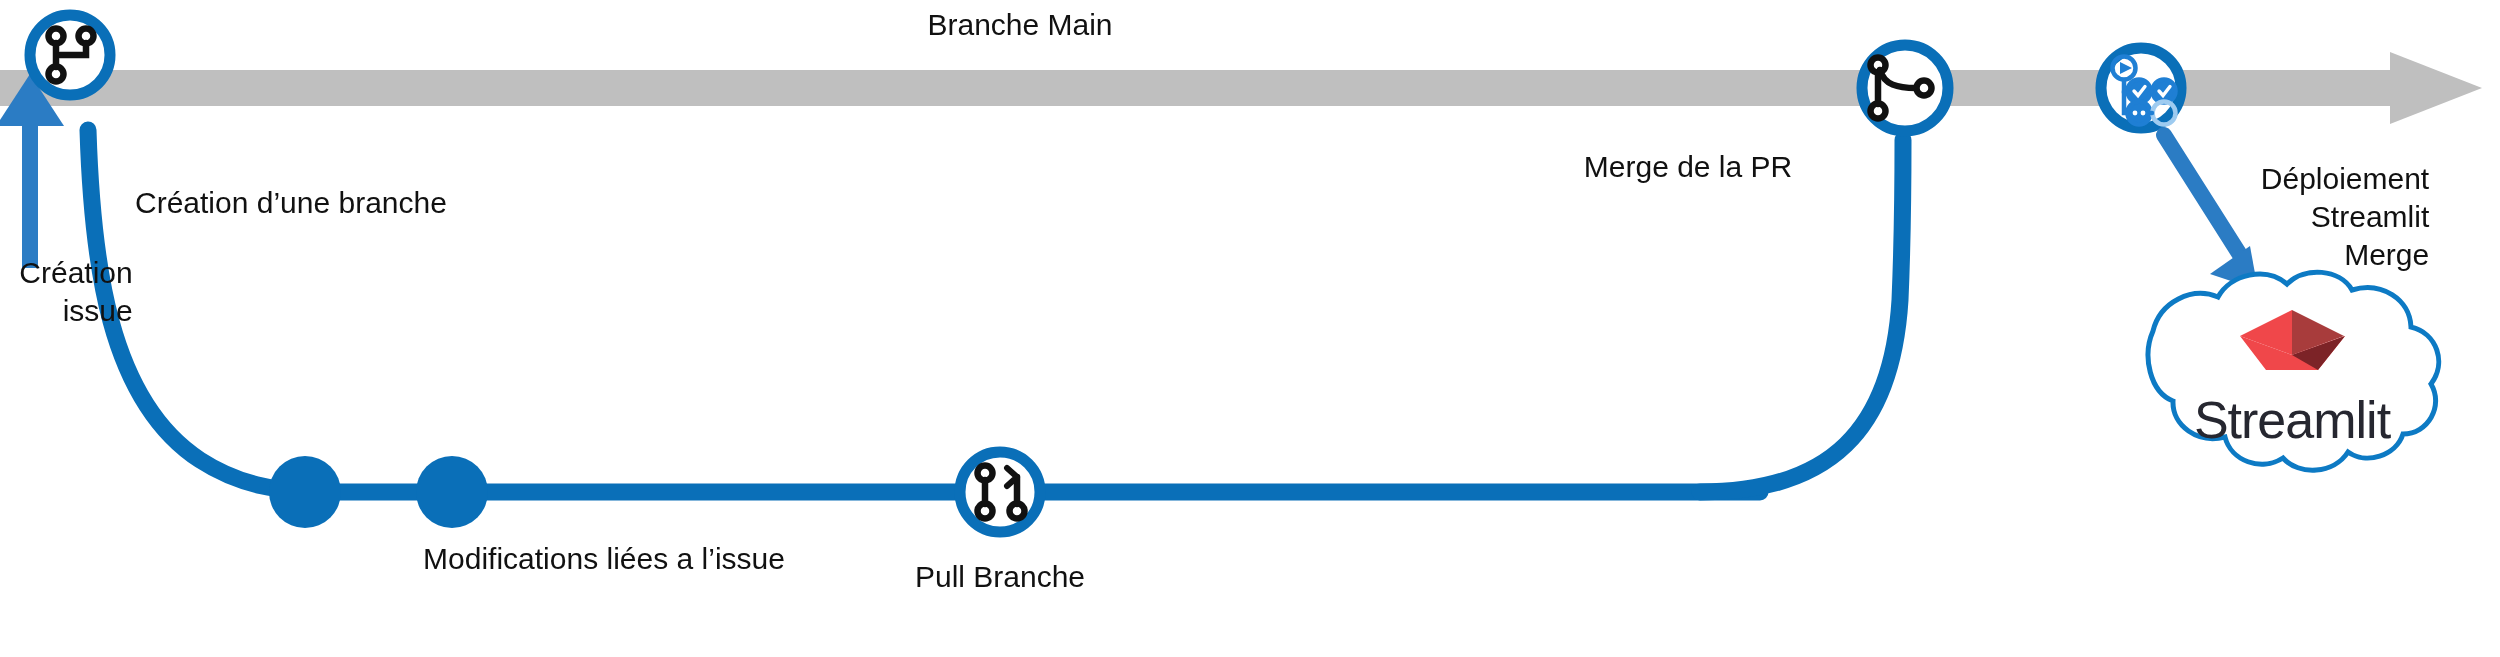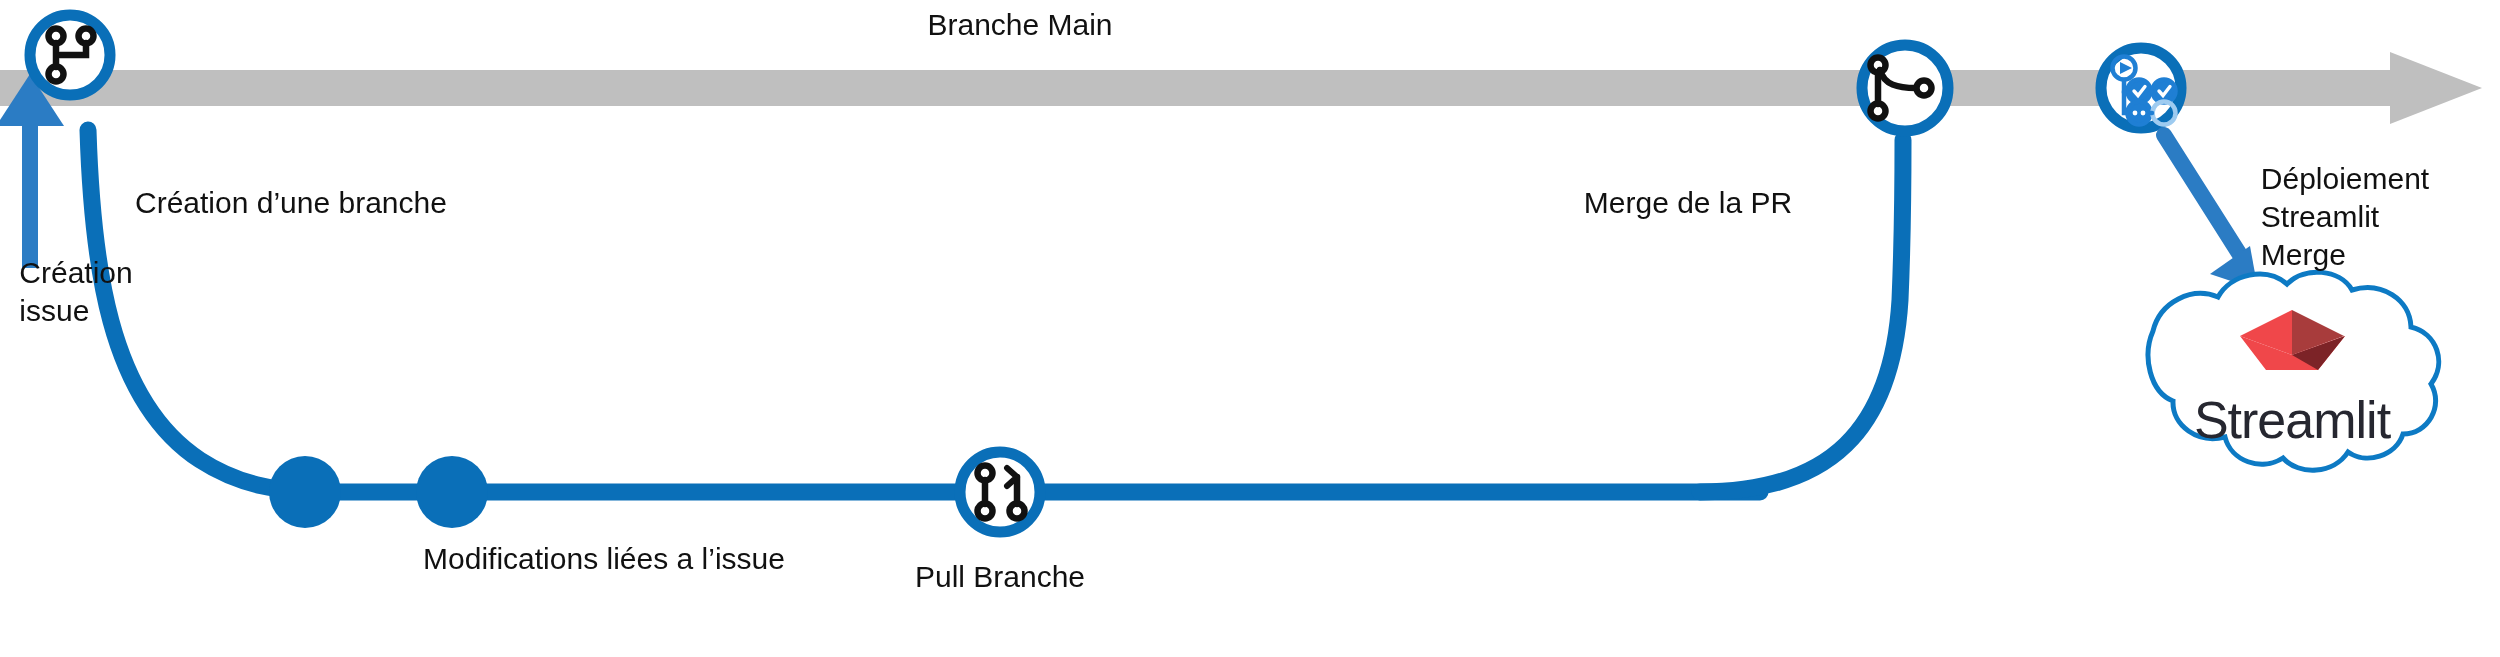--- a/index.html
+++ b/index.html
@@ -25,21 +25,21 @@
     width: 2500px;
     height: 657px;
   }
   .lbl {
     position: absolute;
     color: #111111;
     font-family: "Liberation Sans", sans-serif;
     font-size: 30px;
     line-height: 38px;
     white-space: pre;
-    text-align: left;
+    text-align: right;
   }
   .lbl-center {
     transform: translateX(-50%);
   }
   .lbl-multi {
     white-space: pre-line;
   }
 </style>
 </head>
 <body>
@@ -168,21 +168,21 @@
 
   <div class="lbl lbl-center lbl-multi" style="left:58px; top:254px;padding-left:36px;">Création
 issue</div>
 
   <div class="lbl" style="left:135px; top:148px;margin-top:36px;">Création d’une branche</div>
 
   <div class="lbl lbl-center" style="left:604px; top:540px;">Modifications liées a l’issue</div>
 
   <div class="lbl lbl-center" style="left:1000px; top:558px;">Pull Branche</div>
 
-  <div class="lbl lbl-center" style="left:1688px; top:148px;margin-top:36px;">Merge de la PR</div>
+  <div class="lbl lbl-center" style="left:1688px; top:148px;">Merge de la PR</div>
 
   <div class="lbl lbl-center lbl-multi" style="left:2345px; top:160px;">Déploiement Streamlit
 Merge</div>
 
   <div style="position:absolute; left:2292px; top:390px; transform:translateX(-50%);
               font-family:'Liberation Sans', sans-serif; font-size:52px;
               color:#262730; letter-spacing:-1px;">Streamlit</div>
 
 </div>
 

